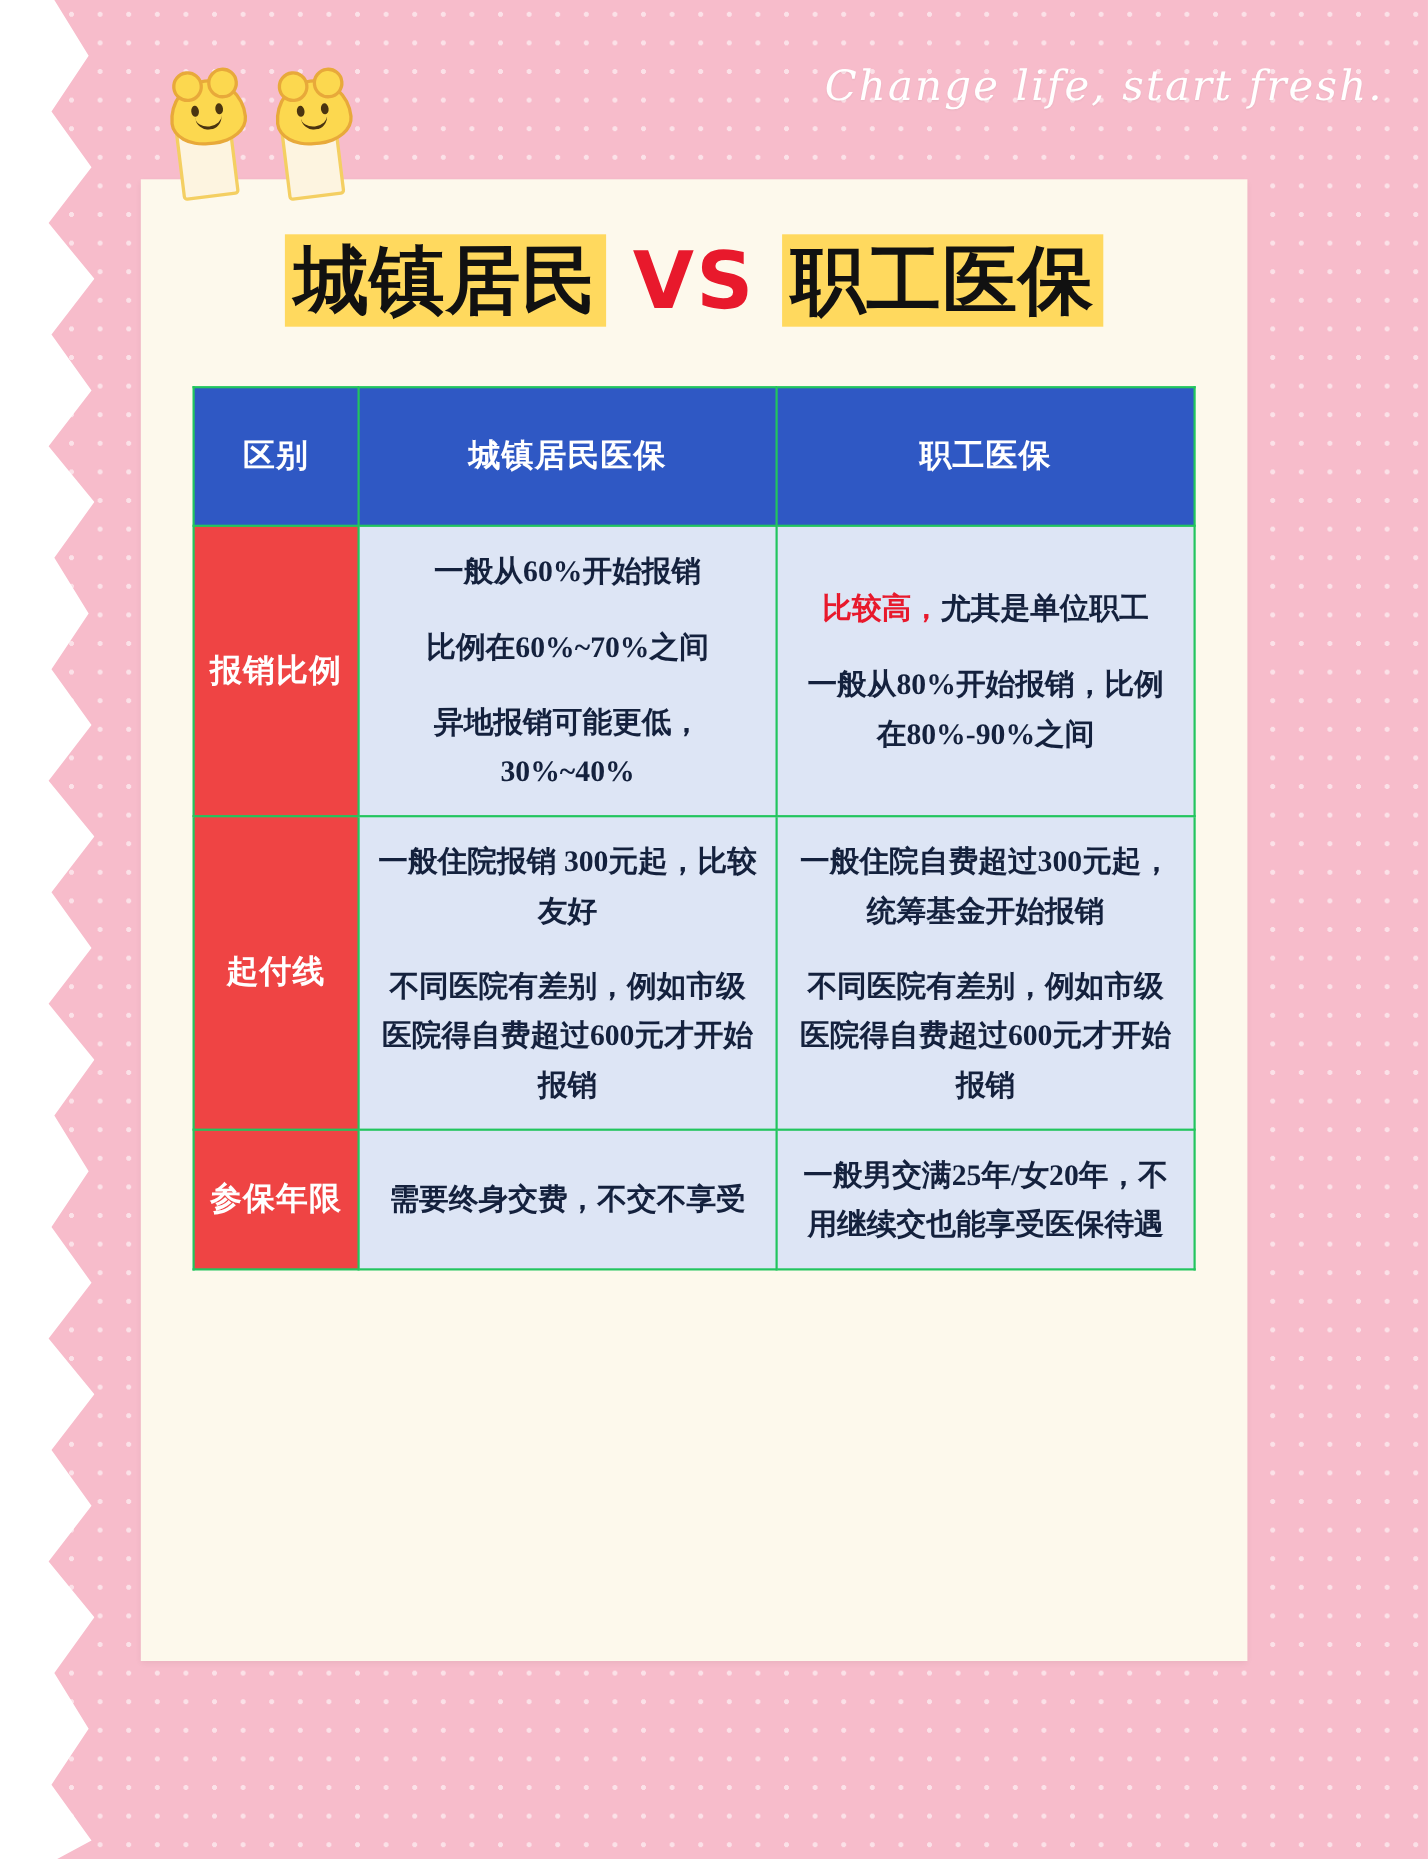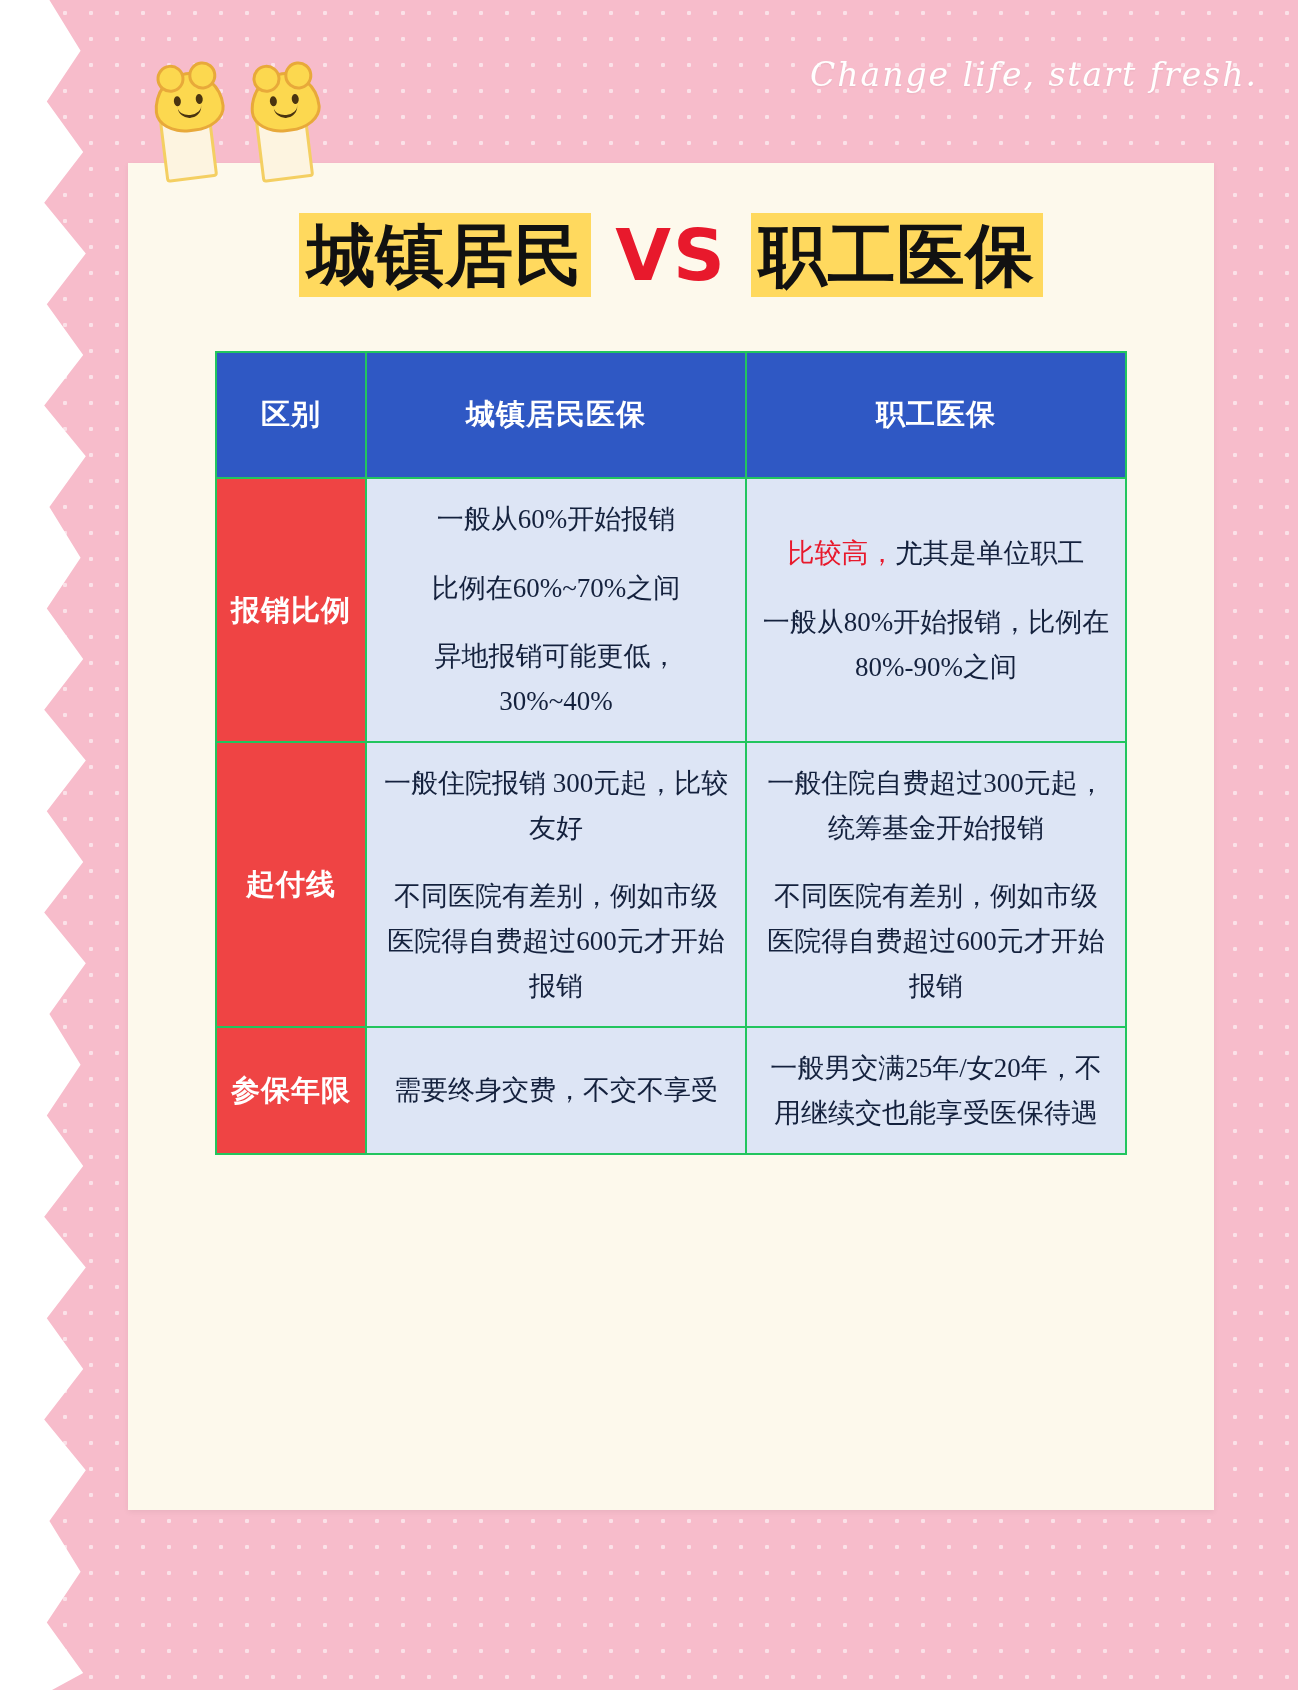--- a/index.html
+++ b/index.html
@@ -45,21 +45,21 @@
 
   
   .script {
     position: absolute;
     right: 40px;
     top: 52px;
     text-align: right;
     color: #ffffff;
     font-family: "DejaVu Serif", serif;
     font-style: italic;
-    font-size: 33px;
+    font-size: 38px;
     line-height: 1.42;
     letter-spacing: 2px;
     text-shadow: 0 1px 2px rgba(0,0,0,0.06);
     z-index: 4;
   }
 
   
   .clips {
     position: absolute;
     left: 148px;
@@ -118,21 +118,21 @@
     width: 24px; height: 12px;
     border-bottom: 3px solid #4a3410;
     border-radius: 0 0 24px 24px;
   }
 
   
   .card {
     position: absolute;
     left: 128px;
     top: 163px;
-    width: 1086px;
+    width: 1006px;
     height: 1347px;
     background: #fdf9ec;
     box-shadow: 0 2px 6px rgba(0,0,0,0.06);
     z-index: 3;
   }
 
   .title-row {
     display: flex;
     align-items: center;
     justify-content: center;
@@ -198,21 +198,21 @@
   }
   td.cell {
     background: #dde5f5;
     color: #14213d;
     font-size: 27px;
     line-height: 1.65;
     text-align: center;
     padding: 18px 14px;
     font-family: "Liberation Serif", serif;
   }
-  td.cell p { margin: 0 0 24px 0; }
+  td.cell p { margin: 0 0 24px 0; font-weight: bold; }
   td.cell p:last-child { margin-bottom: 0; }
   .red { color: #e8192c; }
 </style>
 </head>
 <body>
 
 <div class="bg-dots"></div>
 <div class="wave-strip"></div>
 
 <div class="script">

